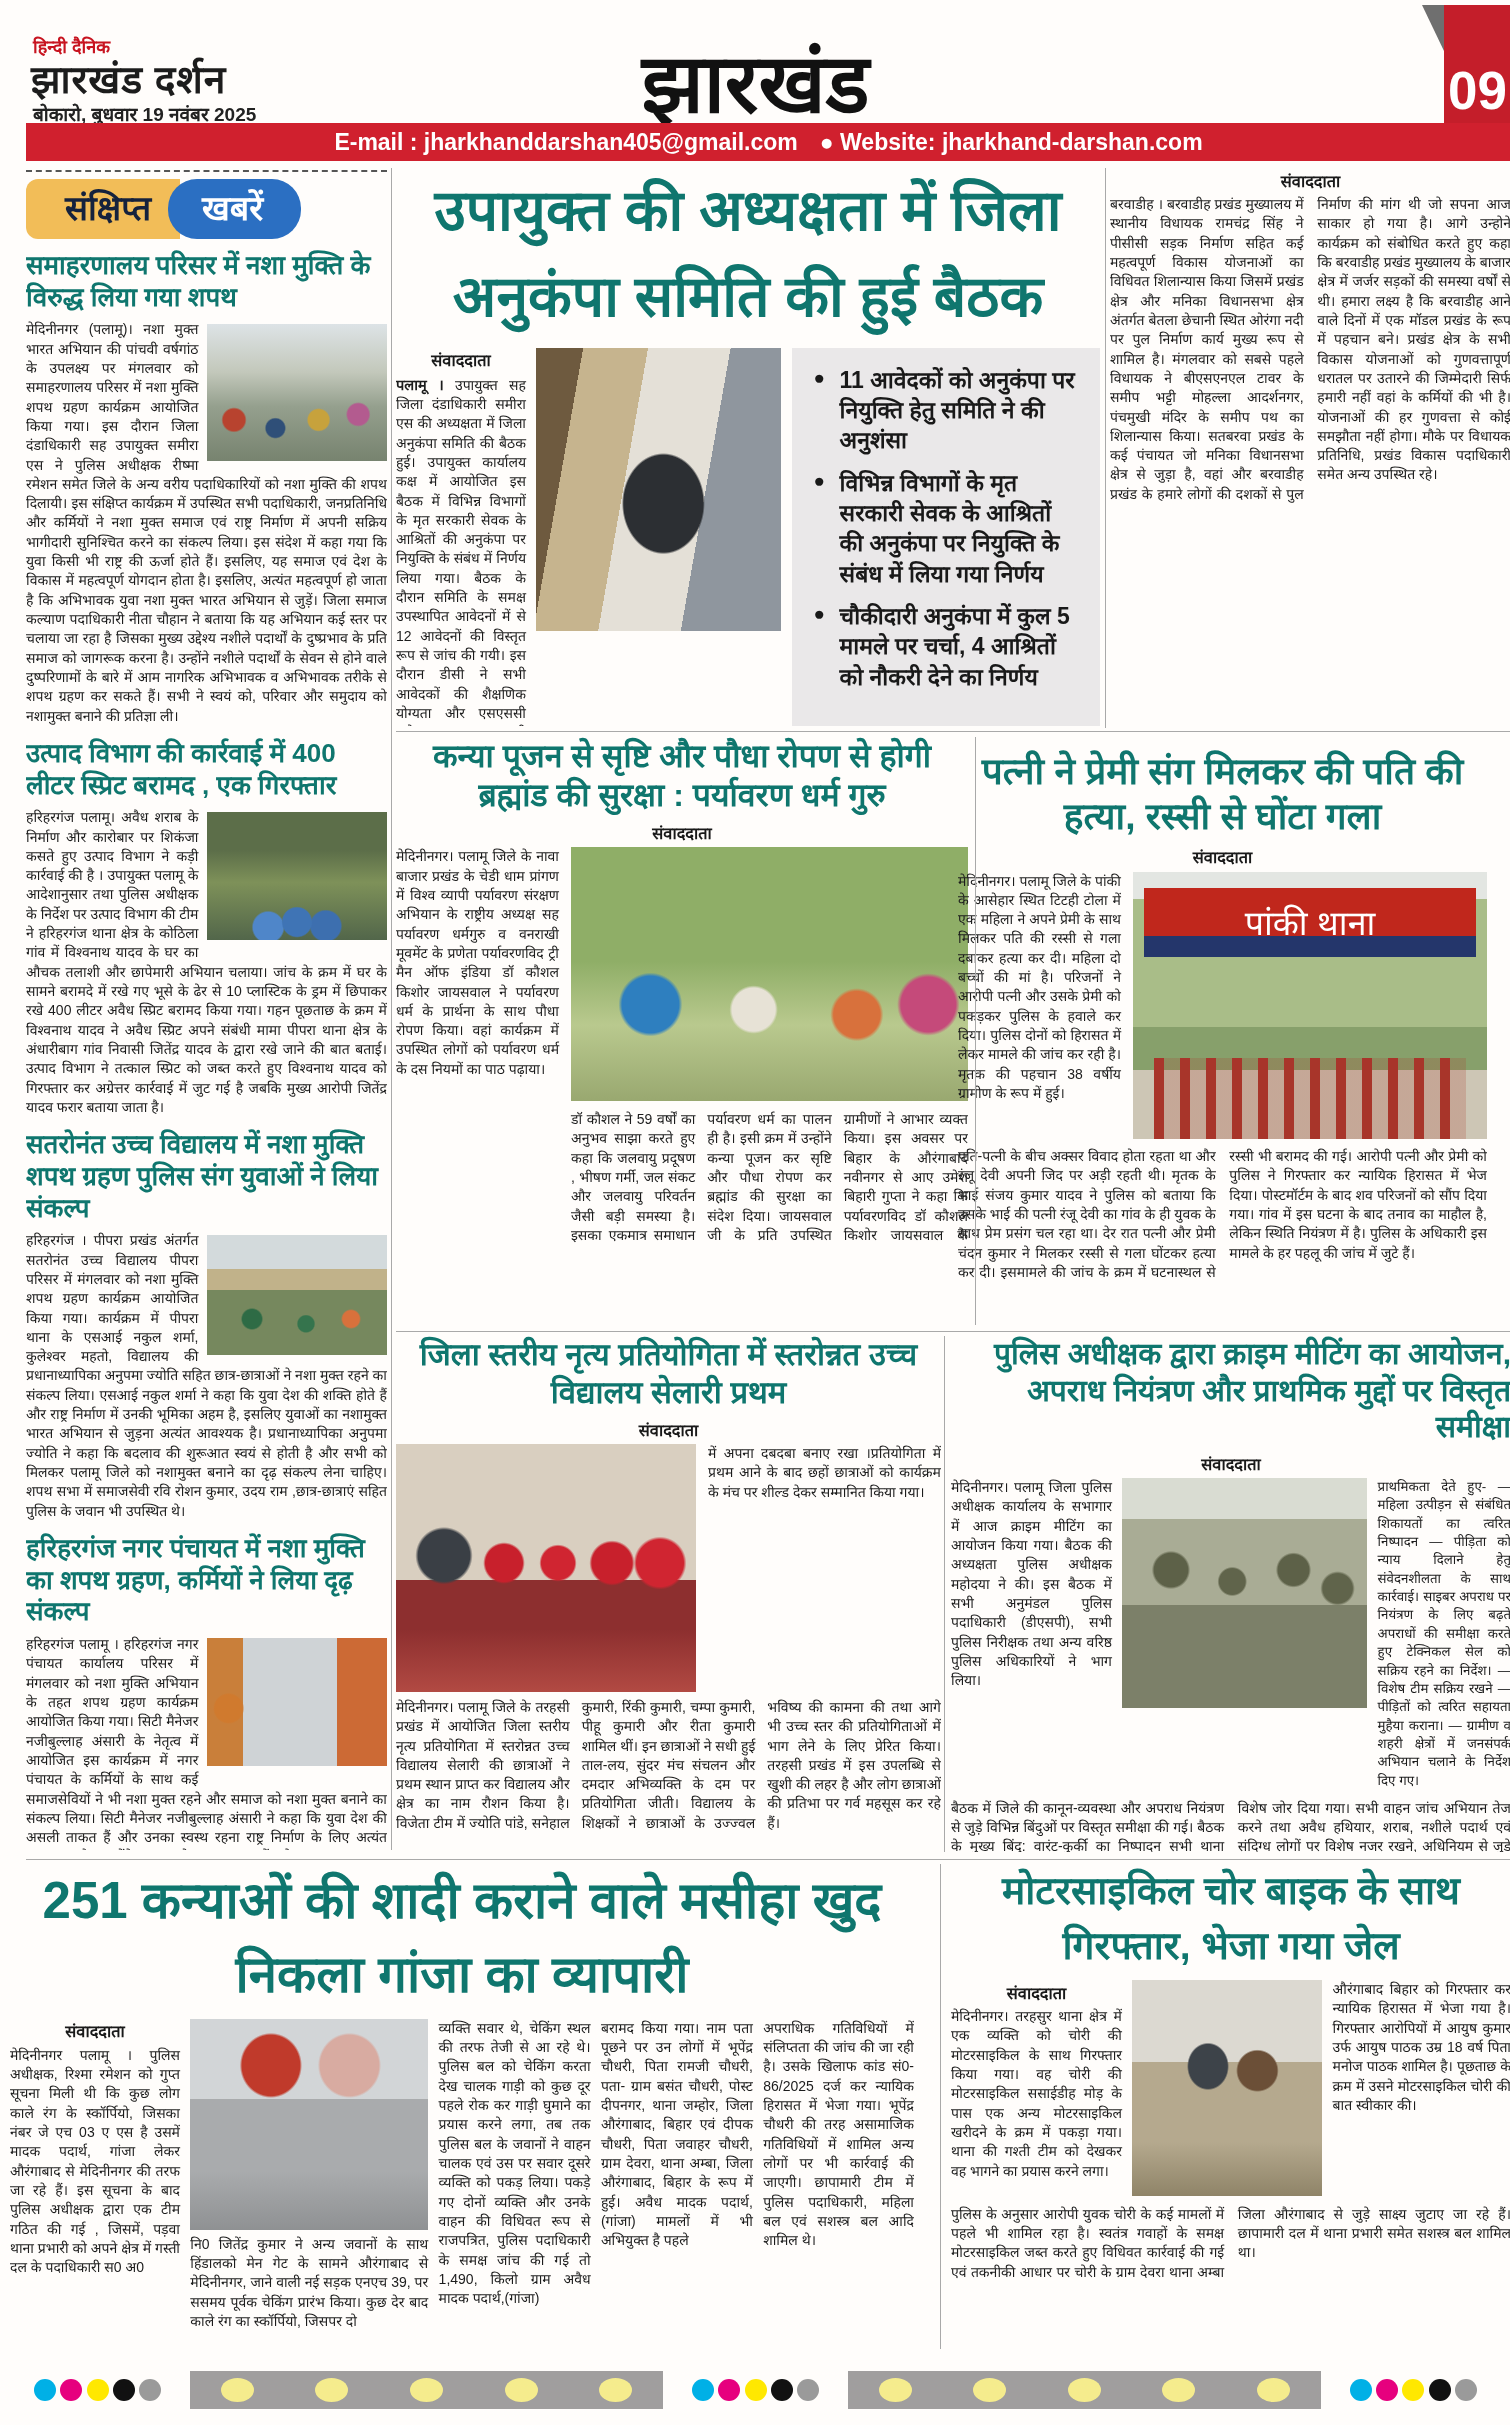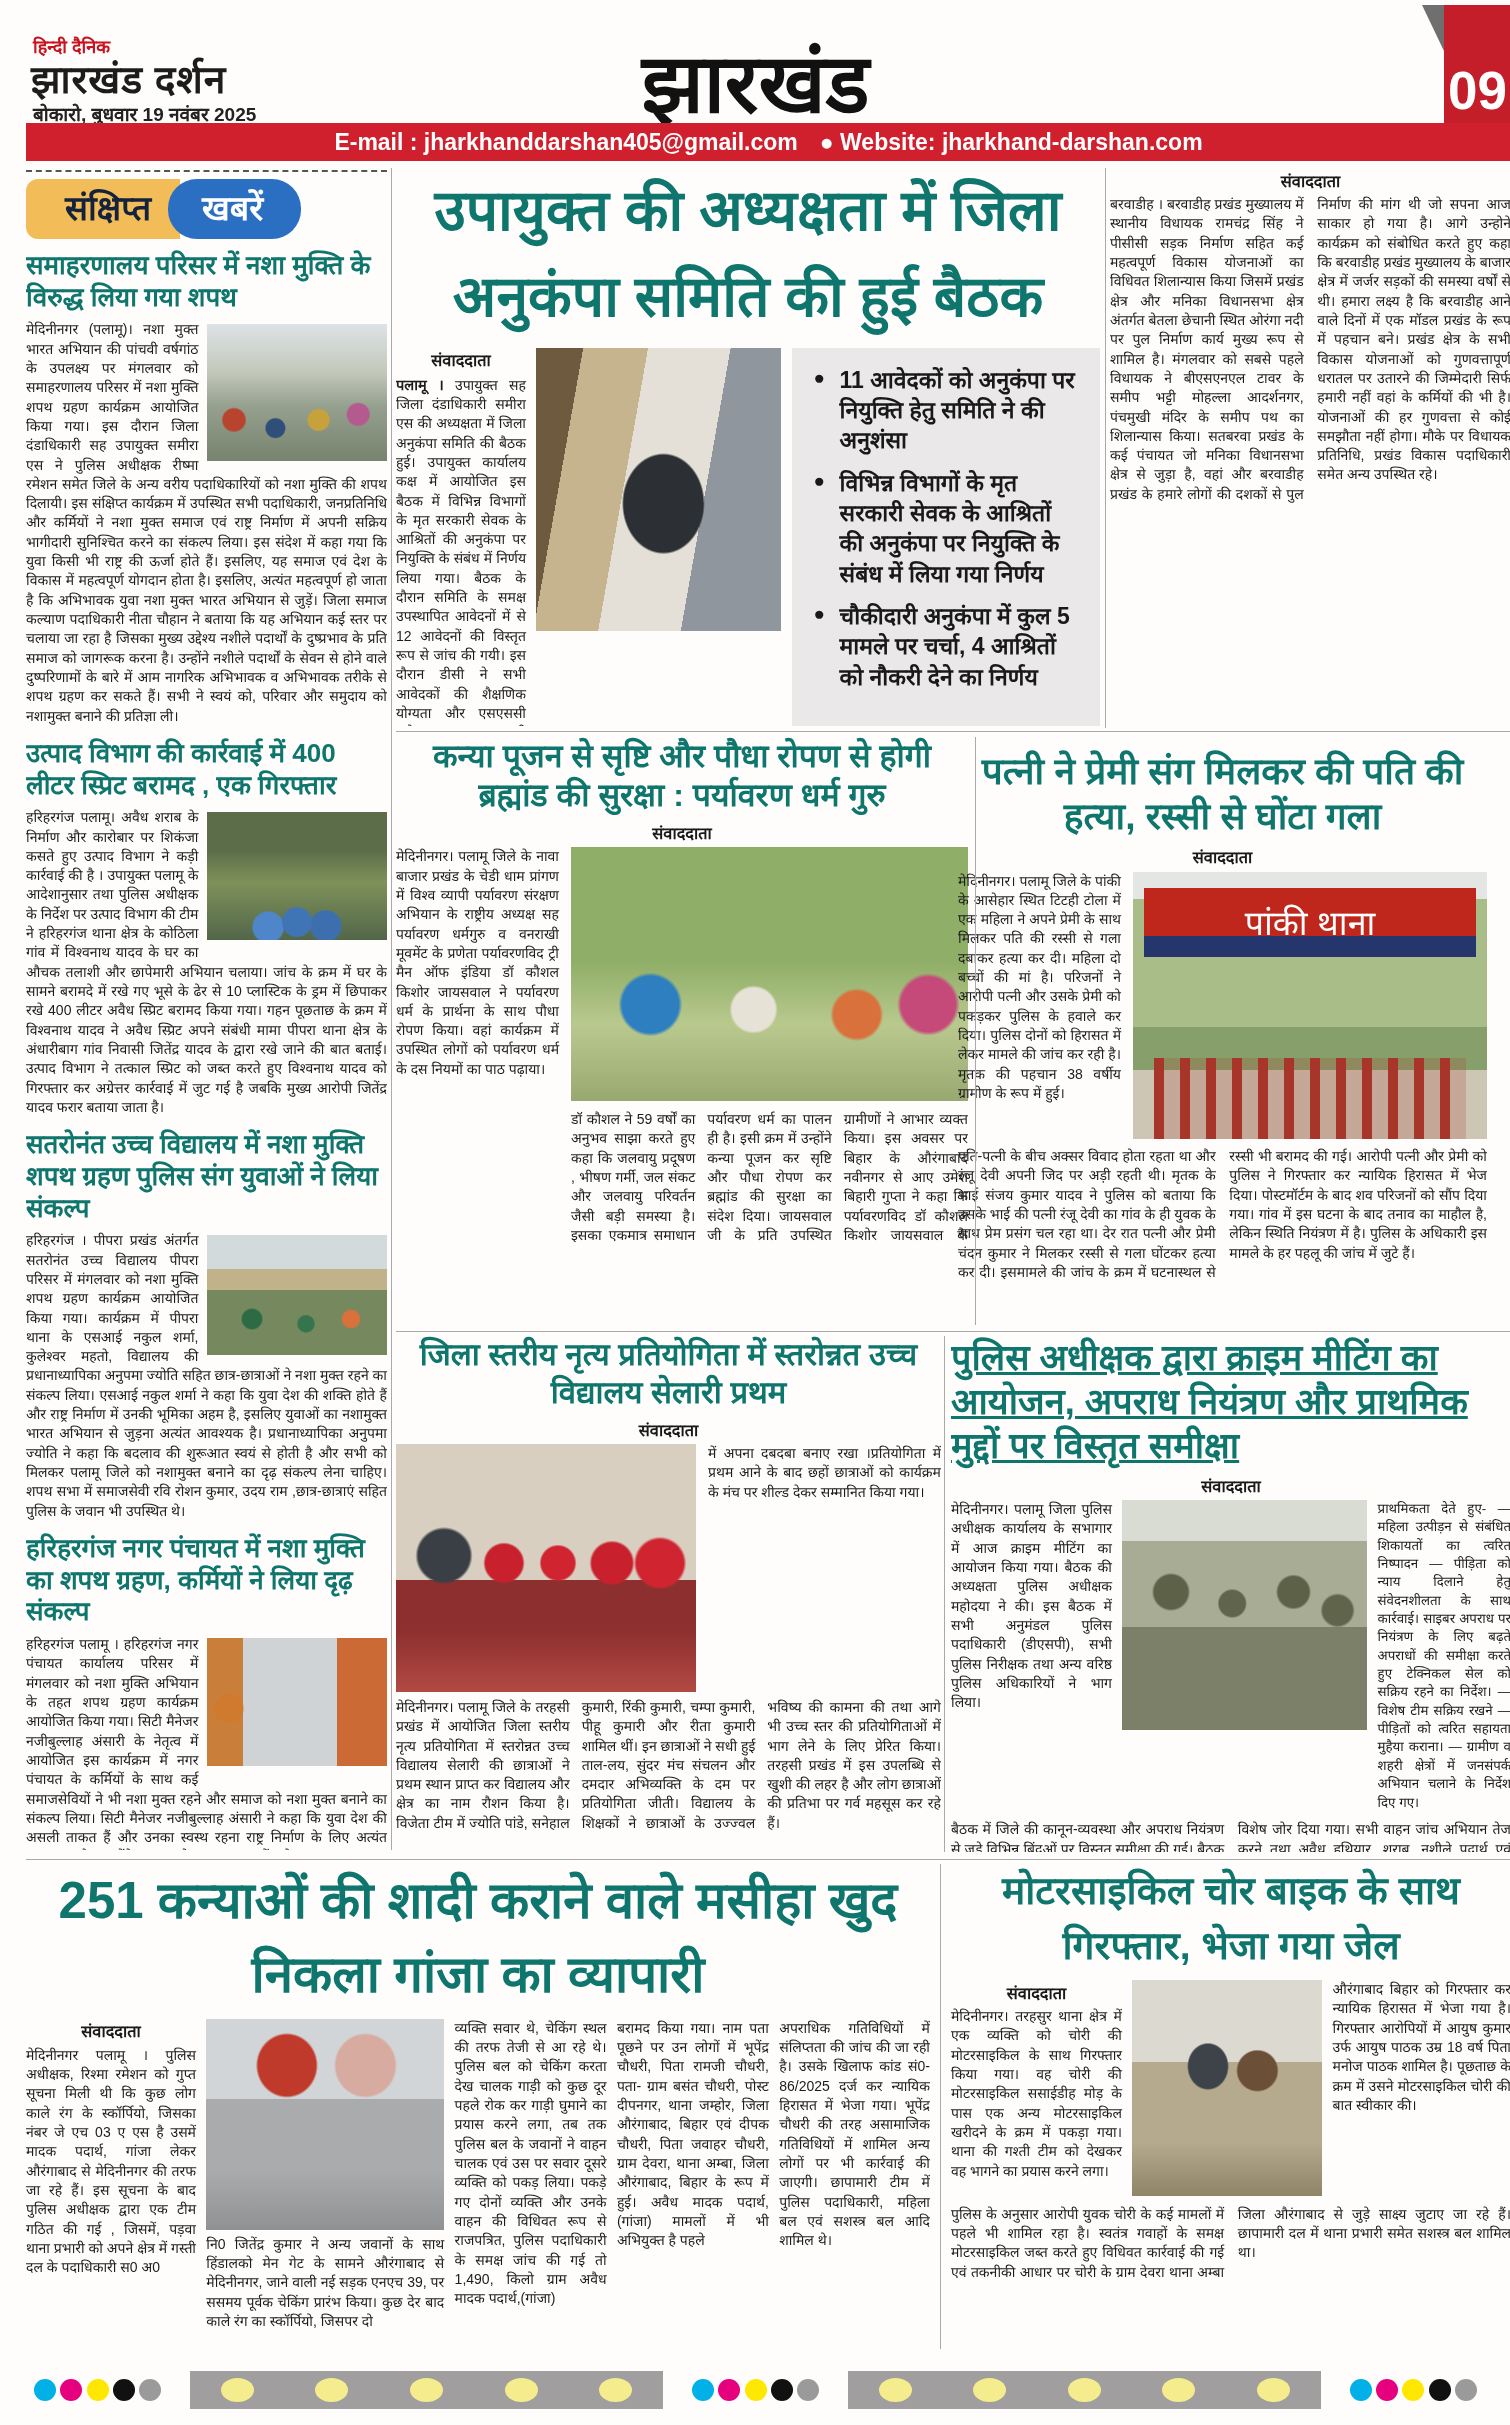--- a/index.html
+++ b/index.html
@@ -177,31 +177,31 @@
     <div style="display:flex;gap:12px;">
       <div class="photo ph-dance" style="width:300px;height:248px;"></div>
       <div class="body" style="flex:1;">में अपना दबदबा बनाए रखा ।प्रतियोगिता में प्रथम आने के बाद छहों छात्राओं को कार्यक्रम के मंच पर शील्ड देकर सम्मानित किया गया।</div>
     </div>
     <div class="body cols3" style="margin-top:6px;height:151px;">
       <span>मेदिनीनगर। पलामू जिले के तरहसी प्रखंड में आयोजित जिला स्तरीय नृत्य प्रतियोगिता में स्तरोन्नत उच्च विद्यालय सेलारी की छात्राओं ने प्रथम स्थान प्राप्त कर विद्यालय और क्षेत्र का नाम रौशन किया है। विजेता टीम में ज्योति पांडे, सनेहाल कुमारी, रिंकी कुमारी, चम्पा कुमारी, पीहू कुमारी और रीता कुमारी शामिल थीं।</span> <span>इन छात्राओं ने सधी हुई ताल-लय, सुंदर मंच संचलन और दमदार अभिव्यक्ति के दम पर प्रतियोगिता जीती। विद्यालय के शिक्षकों ने छात्राओं के उज्ज्वल भविष्य की कामना की तथा आगे भी उच्च स्तर की प्रतियोगिताओं में भाग लेने के लिए प्रेरित किया।तरहसी प्रखंड में इस उपलब्धि से खुशी की लहर है और लोग छात्राओं की प्रतिभा पर गर्व महसूस कर रहे हैं।</span>
     </div>
   </div>
 
   <div class="blk" style="left:951px;top:1336px;width:560px;height:516px;">
-    <h2 class="hl" style="font-size:36px;text-align:left;text-decoration:underline;">पुलिस अधीक्षक द्वारा क्राइम मीटिंग का आयोजन, अपराध नियंत्रण और प्राथमिक मुद्दों पर विस्तृत समीक्षा</h2>
+    <h2 class="hl" style="font-size:30px;text-align:right;">पुलिस अधीक्षक द्वारा क्राइम मीटिंग का आयोजन, अपराध नियंत्रण और प्राथमिक मुद्दों पर विस्तृत समीक्षा</h2>
     <div class="byline">संवाददाता</div>
     <div style="display:flex;gap:10.3px;">
       <div class="body" style="width:161px;flex-shrink:0;">मेदिनीनगर। पलामू जिला पुलिस अधीक्षक कार्यालय के सभागार में आज क्राइम मीटिंग का आयोजन किया गया। बैठक की अध्यक्षता पुलिस अधीक्षक महोदया ने की। इस बैठक में सभी अनुमंडल पुलिस पदाधिकारी (डीएसपी), सभी पुलिस निरीक्षक तथा अन्य वरिष्ठ पुलिस अधिकारियों ने भाग लिया।</div>
       <div class="photo ph-meeting" style="width:245px;height:230px;"></div>
       <div class="body" style="flex:1;font-size:13.3px;">प्राथमिकता देते हुए- — महिला उत्पीड़न से संबंधित शिकायतों का त्वरित निष्पादन — पीड़िता को न्याय दिलाने हेतु संवेदनशीलता के साथ कार्रवाई। साइबर अपराध पर नियंत्रण के लिए बढ़ते अपराधों की समीक्षा करते हुए टेक्निकल सेल को सक्रिय रहने का निर्देश। — विशेष टीम सक्रिय रखने — पीड़ितों को त्वरित सहायता मुहैया कराना। — ग्रामीण व शहरी क्षेत्रों में जनसंपर्क अभियान चलाने के निर्देश दिए गए।</div>
     </div>
     <div class="body cols2" style="margin-top:8.6px;height:144px;">बैठक में जिले की कानून-व्यवस्था और अपराध नियंत्रण से जुड़े विभिन्न बिंदुओं पर विस्तृत समीक्षा की गई। बैठक के मुख्य बिंदु: वारंट-कुर्की का निष्पादन सभी थाना प्रभारियों को लंबित वारंट एवं कुर्की मामलों का शीघ्र निष्पादन सुनिश्चित करने का निर्देश दिया गया। चार वर्ष या उससे अधिक पुराने मामलों के त्वरित निस्तारण पर विशेष जोर दिया गया। सभी वाहन जांच अभियान तेज करने तथा अवैध हथियार, शराब, नशीले पदार्थ एवं संदिग्ध लोगों पर विशेष नजर रखने, अधिनियम से जुड़े मामले एवं महिला सुरक्षा को सर्वोच्च प्राथमिकता देते हुए समय सीमा के भीतर पूरा करने का आदेश दिया गया।</div>
   </div>
 
-  <div class="blk" style="left:26px;top:1864px;width:904px;height:490px;">
+  <div class="blk" style="left:10px;top:1864px;width:904px;height:490px;">
     <h1 class="hl" style="font-size:51px;text-align:center;line-height:1.45;">251 कन्याओं की शादी कराने वाले मसीहा  खुद निकला गांजा का व्यापारी</h1>
     <div style="display:flex;gap:10.3px;margin-top:5.1px;">
       <div style="width:170px;flex-shrink:0;">
         <div class="byline">संवाददाता</div>
         <div class="body">मेदिनीनगर पलामू । पुलिस अधीक्षक, रिश्मा रमेशन को गुप्त सूचना मिली थी कि कुछ लोग काले रंग के स्कॉर्पियो, जिसका नंबर जे एच 03 ए एस है उसमें मादक पदार्थ, गांजा लेकर औरंगाबाद से मेदिनीनगर की तरफ जा रहे हैं। इस सूचना के बाद पुलिस अधीक्षक द्वारा एक टीम गठित की गई , जिसमें, पड़वा थाना प्रभारी को अपने क्षेत्र में गस्ती दल के पदाधिकारी स0 अ0</div>
       </div>
       <div style="width:238px;flex-shrink:0;">
         <div class="photo ph-arrest" style="width:238px;height:211px;"></div>
         <div class="body" style="margin-top:5.1px;">नि0 जितेंद्र कुमार ने अन्य जवानों के साथ  हिंडालको मेन गेट के सामने औरंगाबाद से मेदिनीनगर, जाने वाली नई सड़क एनएच 39, पर ससमय पूर्वक चेकिंग प्रारंभ किया। कुछ देर बाद काले रंग का स्कॉर्पियो, जिसपर दो</div>
       </div>

